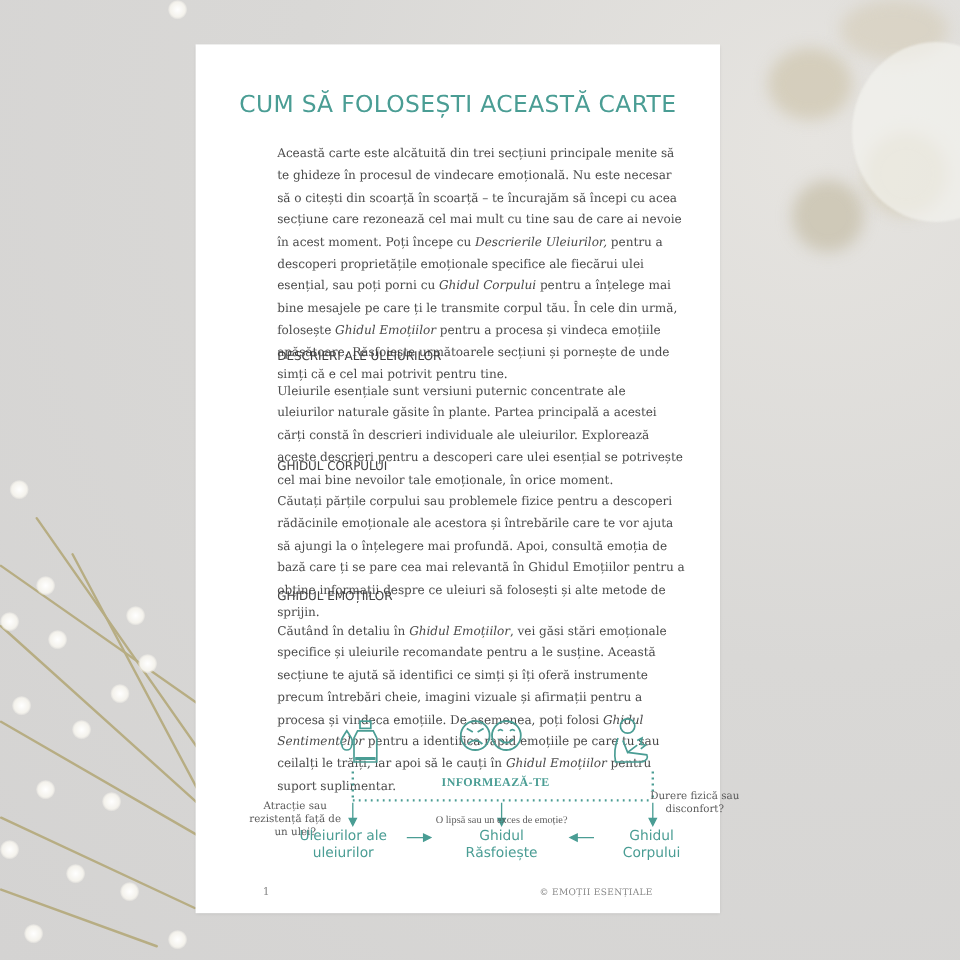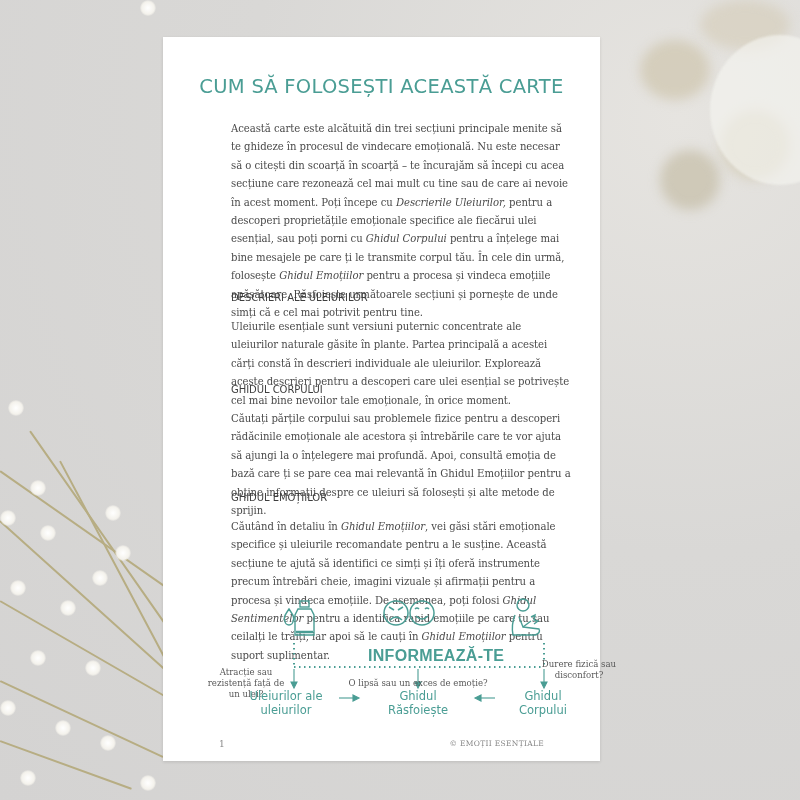--- a/index.html
+++ b/index.html
@@ -26,21 +26,21 @@
     font-size:10.1px; line-height:18.4px; color:#4a4a4a; letter-spacing:-0.05px;
   }
   .body-text p { margin:12px; }
   .body-text em { font-style:italic; }
   .h {
     font-family:"DejaVu Sans", sans-serif; font-weight:normal; font-size:10px;
     color:#3e3e3e; margin:0; line-height:16px;
   }
   .diagram { position:absolute; left:0; top:560px; width:473px; height:140px; }
   .d-text { position:absolute; font-size:8.6px; color:#5a5a5a; text-align:center; line-height:11px;margin-top:48px; }
-  .d-info { position:absolute; font-family:Liberation Sans, sans-serif; font-weight:bold; font-size:16px; color:#4a9d94; letter-spacing:0.3px; }
+  .d-info { position:absolute; font-family:Liberation Serif, serif; font-weight:bold; font-size:10px; color:#4a9d94; letter-spacing:0.3px; }
   .d-node { position:absolute; font-family:"DejaVu Sans", sans-serif; font-size:11.5px; color:#4a9d94; text-align:center; line-height:14px; }
   .footer-num { position:absolute; left:56px; top:702px; font-size:9px; color:#888; }
   .footer-copy { position:absolute; right:56px; top:702px; font-size:7.5px; color:#888; letter-spacing:0.3px; }
 </style>
 </head>
 <body>
 
 <div>
   <div class="bg-blur" style="left:640px;top:40px;width:70px;height:60px;background:rgba(200,190,160,0.55);"></div>
   <div class="bg-blur" style="left:700px;top:0px;width:90px;height:50px;background:rgba(210,200,175,0.5);"></div>
@@ -137,21 +137,21 @@
         <line x1="381" y1="72" x2="381" y2="88"></line>
           <path d="M378 85 L381 91 L384 85 Z"></path>
         <line x1="176" y1="101" x2="192" y2="101"></line>
           <path d="M190 98 L196 101 L190 104 Z"></path>
         <line x1="316" y1="101" x2="332" y2="101"></line>
           <path d="M318 98 L312 101 L318 104 Z"></path>
       </g>
     </svg>
 
     <div class="d-text" style="left:38px;top:22px;width:90px;">Atracție sau rezistență față de un ulei?</div>
-    <div class="d-text" style="left:180px;top:33px;width:150px;">O lipsă sau un exces de emoție?</div>
+    <div class="d-text" style="left:180px;top:33px;width:150px;font-family:Liberation Serif, serif;">O lipsă sau un exces de emoție?</div>
     <div class="d-text" style="left:376px;top:14px;width:80px;">Durere fizică sau disconfort?</div>
     <div class="d-info" style="left:205px;top:50px;">INFORMEAZĂ-TE</div>
 
     <div class="d-node" style="left:68px;top:92px;width:110px;">
       <div>Uleiurilor ale</div>
       <div>uleiurilor</div>
     </div>
     <div class="d-node" style="left:205px;top:92px;width:100px;">
       <div>Ghidul</div>
       <div>Răsfoiește</div>

